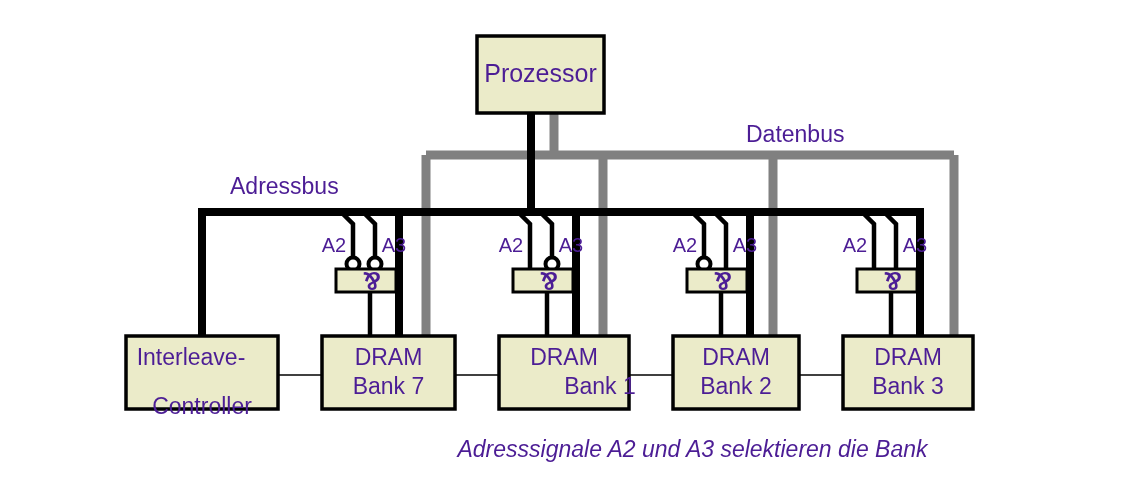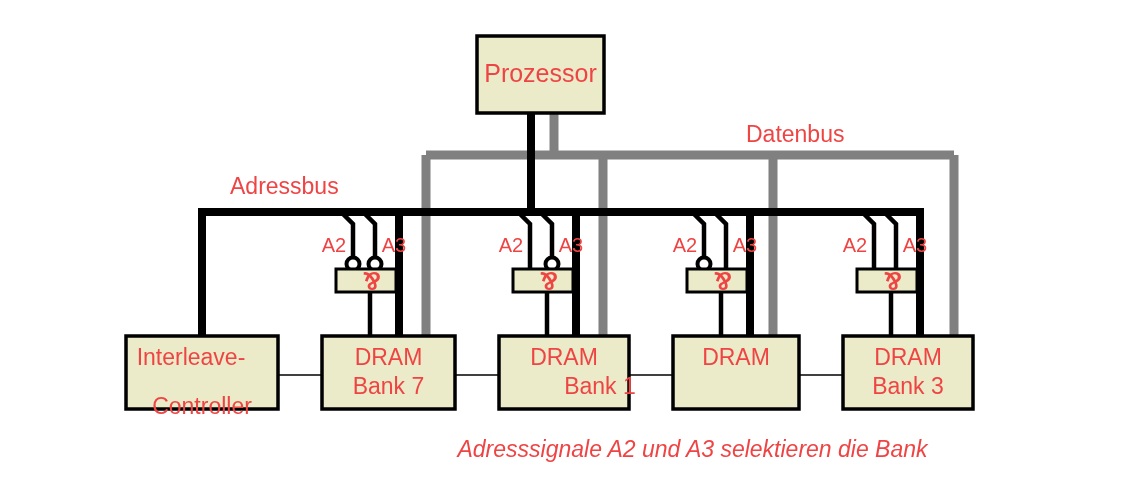--- a/index.html
+++ b/index.html
@@ -7,21 +7,21 @@
     width:1146px; height:500px;
     background:#ffffff;
     font-family:"Liberation Sans", sans-serif;
     overflow:hidden;
   }
   #stage { position:relative; width:1146px; height:500px; }
   #stage svg { position:absolute; left:0; top:0; }
   .lbl {
     position:absolute;
     font-family:"Liberation Sans", sans-serif;
-    color:#ef4444;
+    color:#4c1d95;
     white-space:pre;
     line-height:1.12;
     text-align:center;
   }
 </style>
 </head>
 <body>
 
 <div id="stage">
 
@@ -138,19 +138,20 @@
   <div class="lbl" style="left:126px; top:345px; width:130px; font-size:23px;">Interleave-</div>
   <div class="lbl" style="left:126px; top:366px; width:152px; font-size:23px;margin-top:28px;">Controller</div>
 
   <div class="lbl" style="left:322px; top:345px; width:133px; font-size:23px;">DRAM</div>
   <div class="lbl" style="left:322px; top:374px; width:133px; font-size:23px;">Bank 7</div>
 
   <div class="lbl" style="left:499px; top:345px; width:130px; font-size:23px;">DRAM</div>
   <div class="lbl" style="left:499px; top:374px; width:130px; font-size:23px;padding-left:36px;">Bank 1</div>
 
   <div class="lbl" style="left:673px; top:345px; width:126px; font-size:23px;">DRAM</div>
+  <div class="lbl" style="left:673px; top:374px; width:126px; font-size:23px;">Bank 2</div>
 
   <div class="lbl" style="left:843px; top:345px; width:130px; font-size:23px;">DRAM</div>
   <div class="lbl" style="left:843px; top:374px; width:130px; font-size:23px;">Bank 3</div>
 
   <div class="lbl" style="left:0px; top:437px; width:1130px; font-size:23px; text-align:center; padding-left:255px; box-sizing:border-box;font-style:italic;">Adresssignale A2 und A3 selektieren die Bank</div>
 
 </div>
 
 </body></html>

